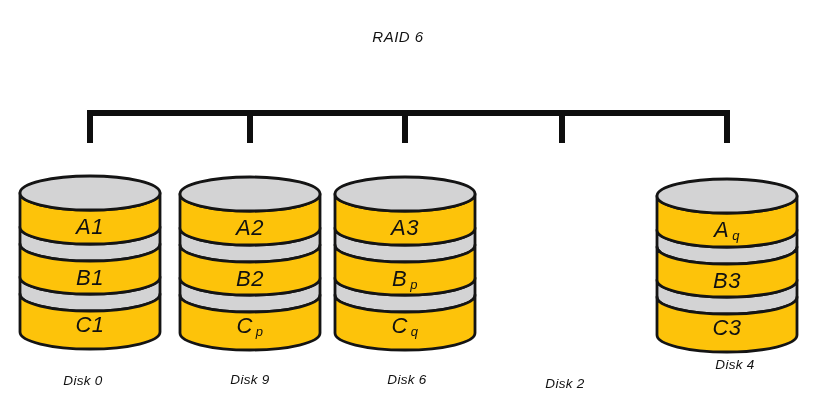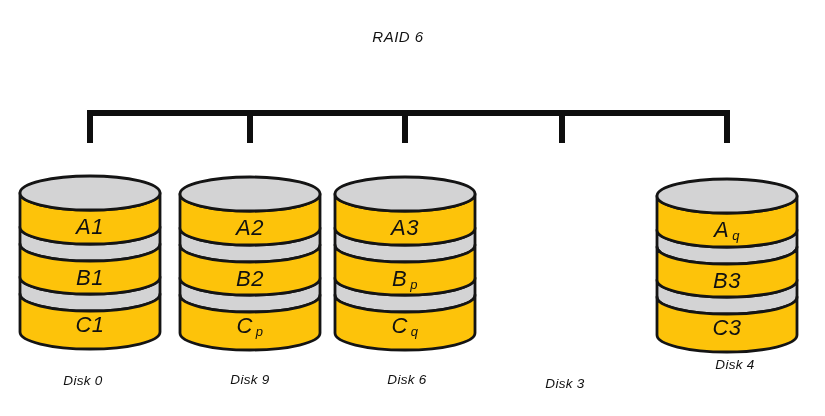--- a/index.html
+++ b/index.html
@@ -104,16 +104,16 @@
       <ellipse class="top" cx="73" cy="19" rx="70" ry="17"></ellipse>
       <text class="lbl" x="73" y="60"><tspan>A</tspan><tspan class="sub" dx="3" dy="3">q</tspan></text>
       <text class="lbl" x="73" y="111"><tspan>B3</tspan><tspan class="sub" dx="3" dy="3"></tspan></text>
       <text class="lbl" x="73" y="158"><tspan>C3</tspan><tspan class="sub" dx="3" dy="3"></tspan></text>
     </svg>
   </div>
 
   <div class="dlabel" style="left:83px;top:373px">Disk 0</div>
   <div class="dlabel" style="left:250px;top:372px">Disk 9</div>
   <div class="dlabel" style="left:407px;top:372px">Disk 6</div>
-  <div class="dlabel" style="left:565px;top:376px">Disk 3</div>
+  <div class="dlabel" style="left:565px;top:376px">Disk 2</div>
   <div class="dlabel" style="left:735px;top:357px">Disk 4</div>
 
 </div>
 
 </body></html>

